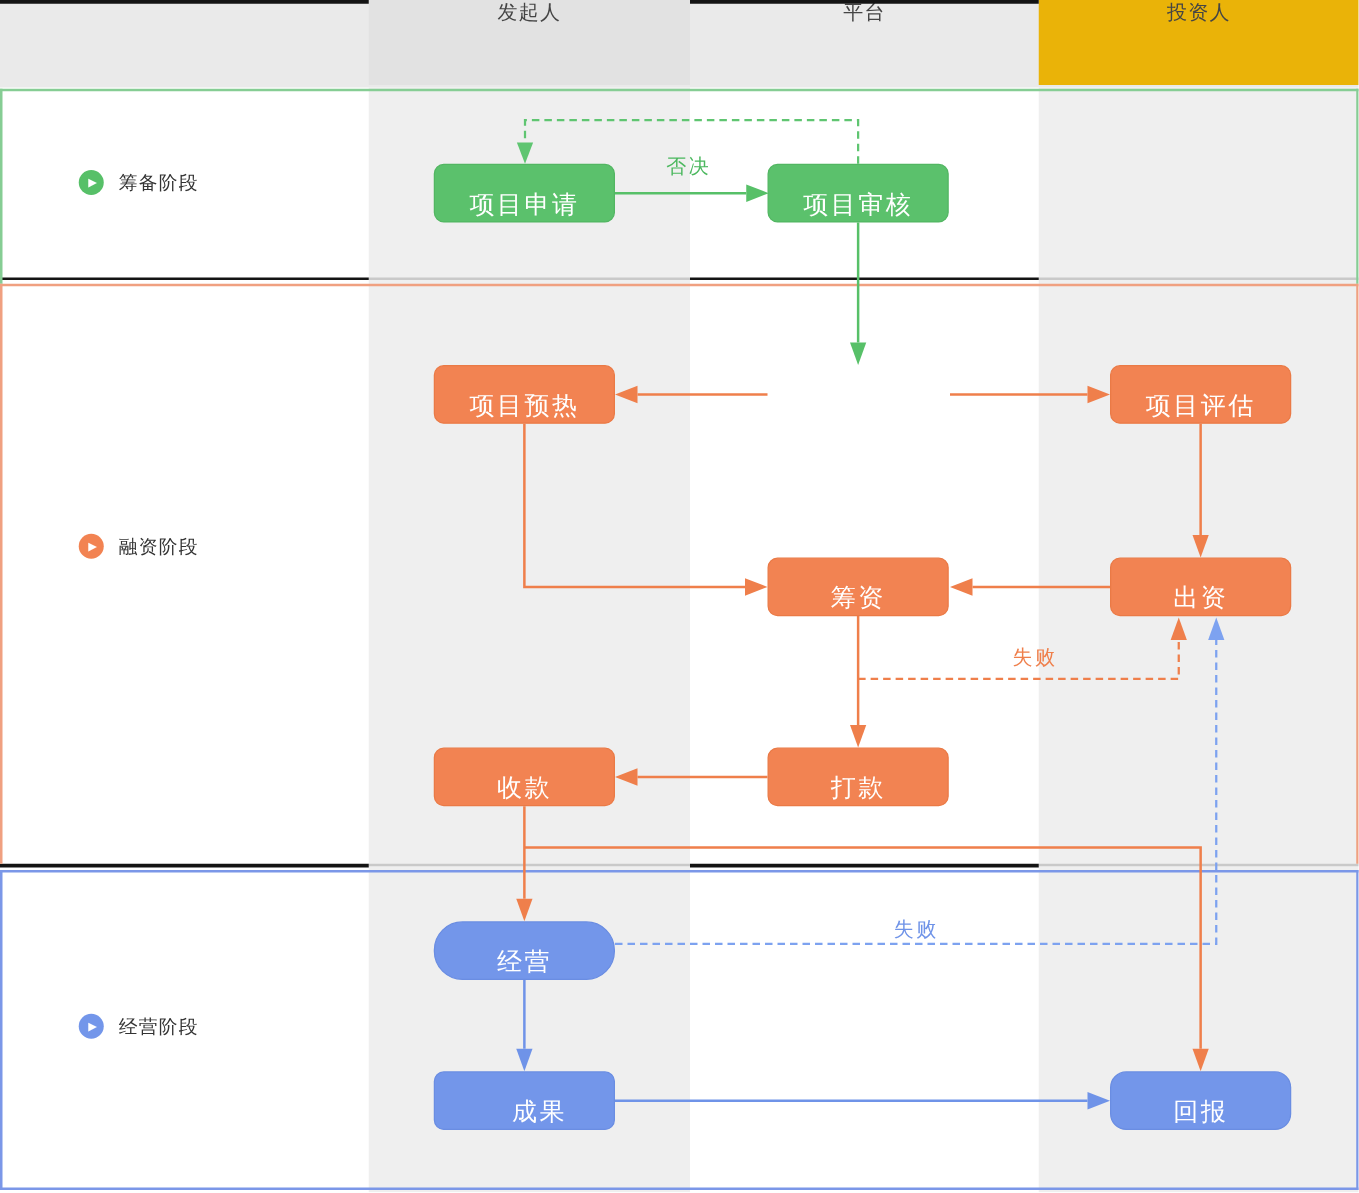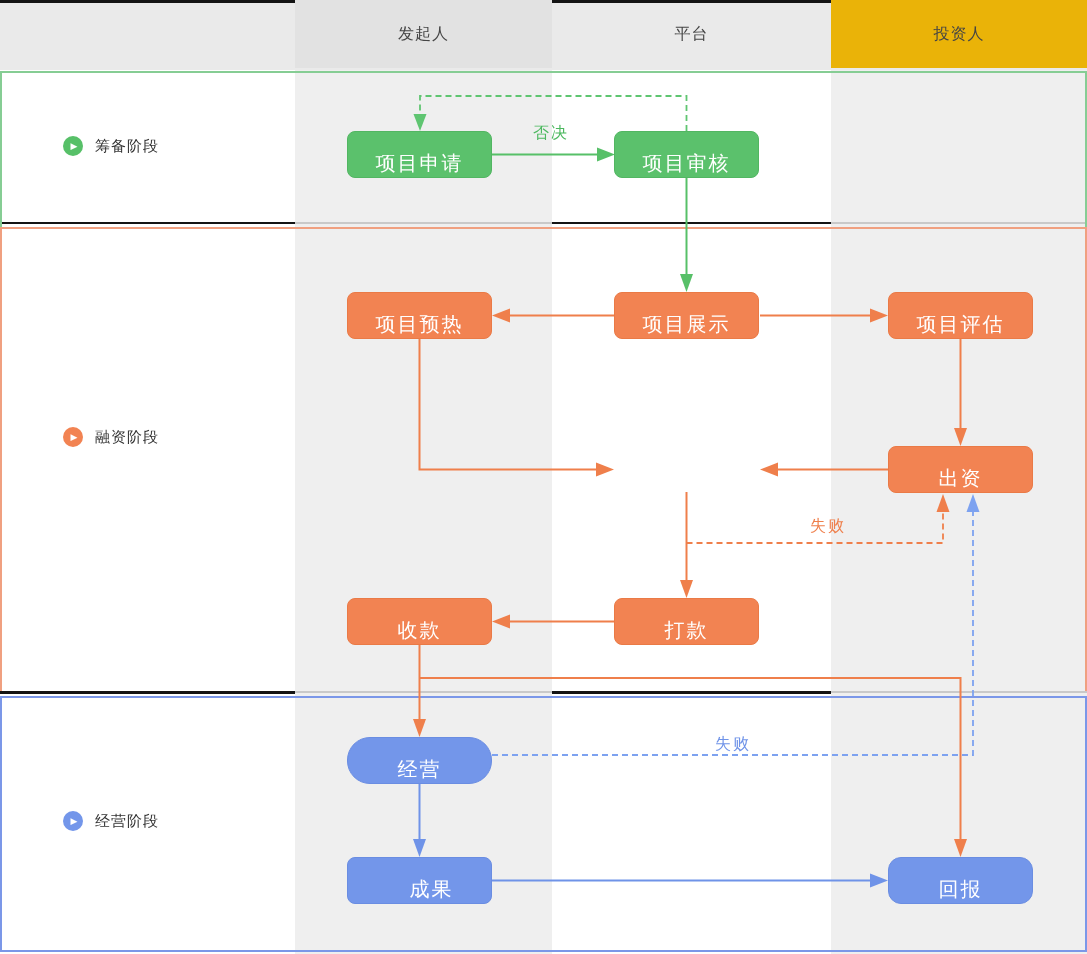--- a/index.html
+++ b/index.html
@@ -7,21 +7,21 @@
   body { font-family:"Liberation Sans","DejaVu Sans",sans-serif; }
   #canvas { position:relative; width:1087px; height:954px; background:#fff; overflow:hidden; }
 
   
   .lane-bg { position:absolute; top:70px; bottom:0; background:#efefef; z-index:1; }
   .lane-bg.initiator { left:295px; width:257px; }
   .lane-bg.investor  { left:831px; width:256px; }
 
   
   .header { position:absolute; left:0; top:0; width:1087px; height:70px; background:#eaeaea; z-index:4; }
-  .header-cell { position:absolute; top:0; height:68px; display:flex; align-items:center; justify-content:center;
+  .header-cell { position:absolute; top:0; height:68px; display:flex; justify-content:center;
                  font-size:16px; color:#454545; letter-spacing:1px; }
   .header-cell.c1 { left:295px; width:257px; background:#e2e2e2; }
   .header-cell.c2 { left:552px; width:279px; background:#eaeaea; }
   .header-cell.c3 { left:831px; width:256px; background:#eab308; }
 
   
   .hline { position:absolute; z-index:5; }
   .seg-black { background:#141414; }
   .seg-gray  { background:#c9c9c9; }
   .line-green  { background:#86cd94; }
@@ -205,28 +205,28 @@
       <polygon fill="#6f93e8" points="888,880.5 870,873.5 870,887.5"></polygon>
     </g>
   </svg>
 
   <div class="node green" style="left:347px; top:131px;">
       <span>项目申请</span>
     </div>
   <div class="node green" style="left:614px; top:131px;">
       <span>项目审核</span>
     </div>
-  <div class="node orange" style="left:614px; top:292px;">
-      <span>项目展示</span>
-    </div>
   <div class="node orange" style="left:347px; top:292px;">
       <span>项目预热</span>
     </div>
   <div class="node orange" style="left:888px; top:292px;">
       <span>项目评估</span>
+    </div>
+  <div class="node orange" style="left:614px; top:446px;">
+      <span>筹资</span>
     </div>
   <div class="node orange" style="left:888px; top:446px;">
       <span>出资</span>
     </div>
   <div class="node orange" style="left:614px; top:598px;">
       <span>打款</span>
     </div>
   <div class="node orange" style="left:347px; top:598px;">
       <span>收款</span>
     </div>

